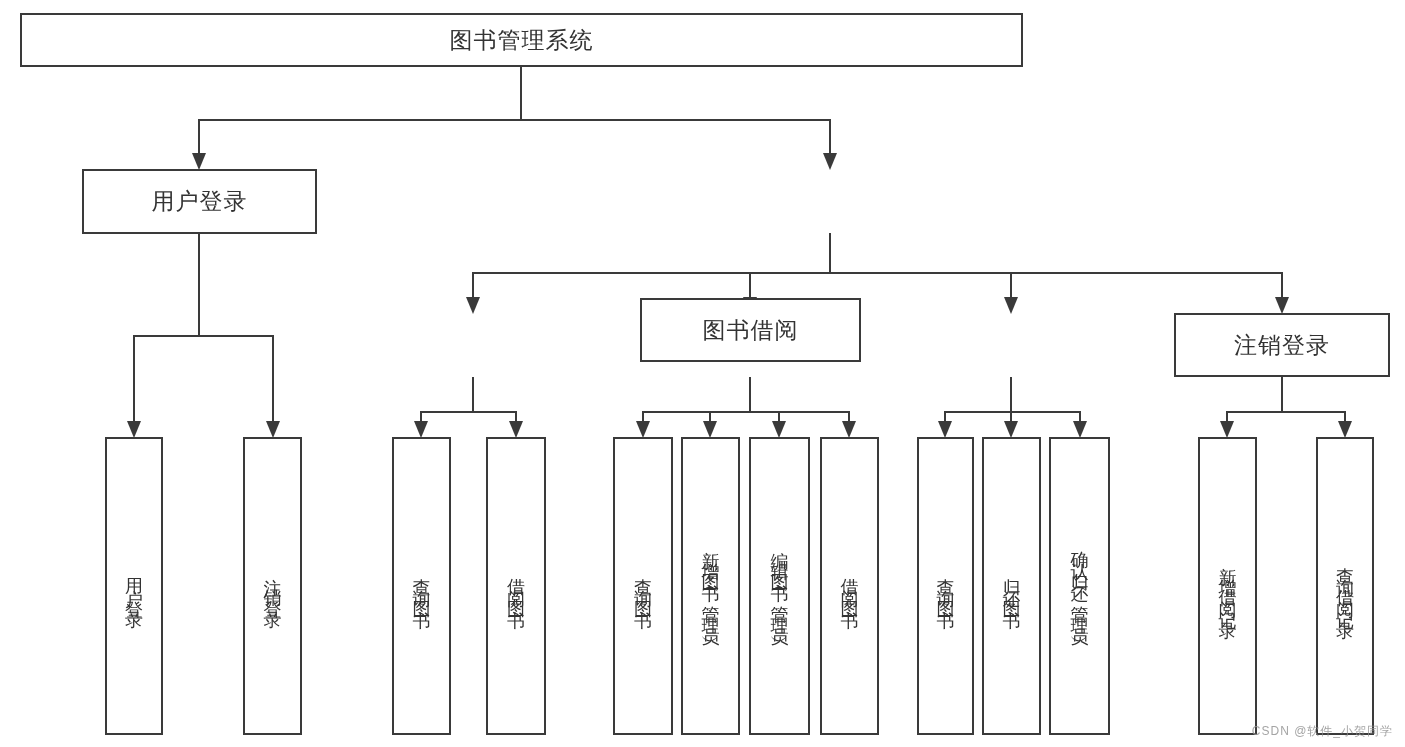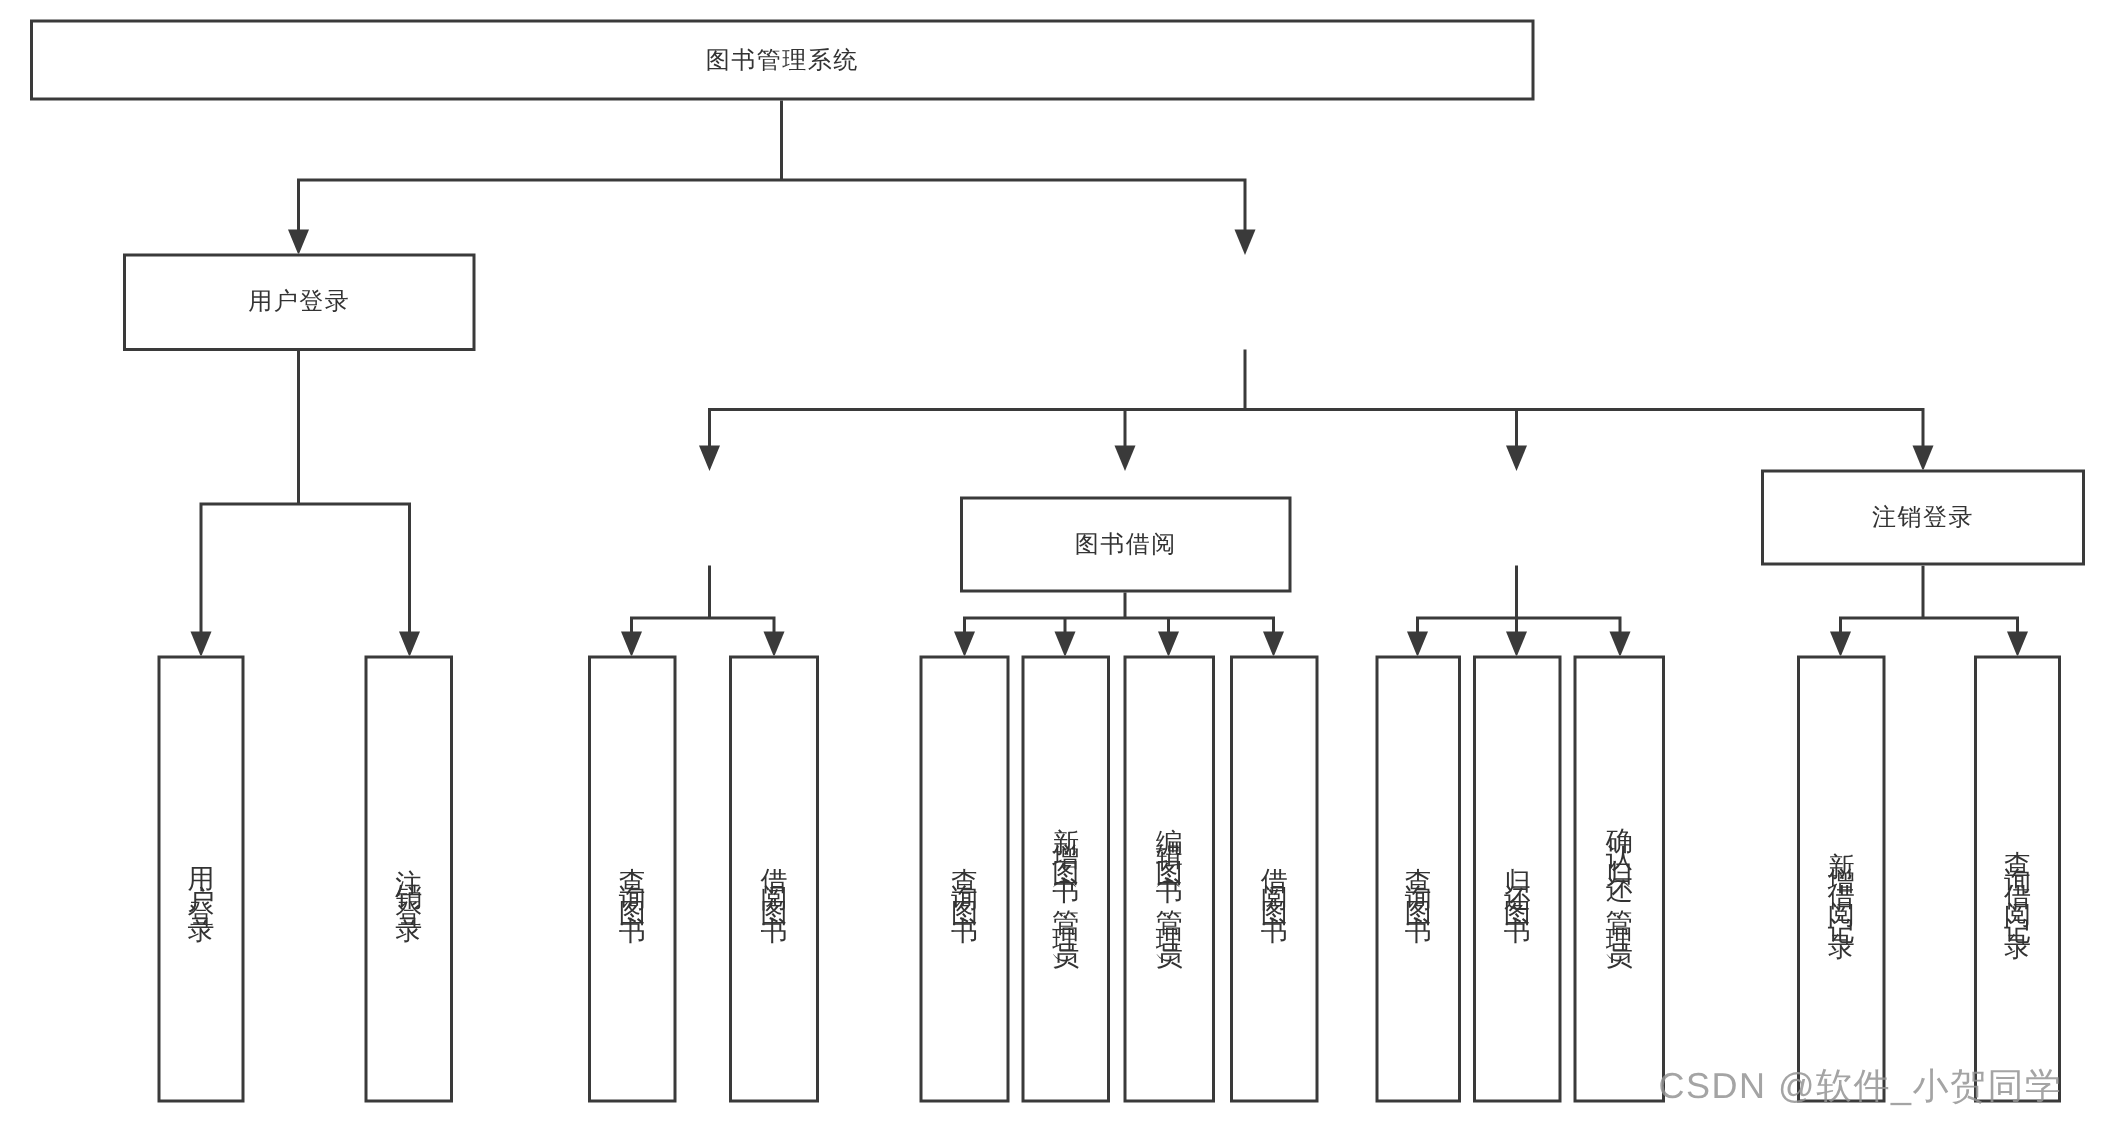--- a/index.html
+++ b/index.html
@@ -10,21 +10,21 @@
     font-family:"Liberation Sans", sans-serif;
     overflow:hidden;
   }
   .wires{position:absolute;left:0;top:0;pointer-events:none;}
   .hbox{
     position:absolute;
     box-sizing:border-box;
     border:2px solid #3a3a3a;
     background:#ffffff;
     display:flex;align-items:center;justify-content:center;
-    font-size:16px;color:#333333;letter-spacing:1px;
+    font-size:23px;color:#333333;letter-spacing:1px;
     z-index:2;
   }
   .vbox{
     position:absolute;
     top:437px;height:298px;
     box-sizing:border-box;
     border:2px solid #3a3a3a;
     background:#ffffff;
     display:flex;align-items:center;justify-content:center;
     z-index:2;
@@ -32,22 +32,22 @@
   .vbox .vtext{
     writing-mode:vertical-rl;
     text-orientation:mixed;
     font-size:18px;color:#333333;
     letter-spacing:11px;
     line-height:1;
     white-space:nowrap;
   }
   .watermark{
     position:absolute;
-    right:30px;bottom:7px;
-    font-size:24px;
+    right:12px;bottom:7px;
+    font-size:12px;
     color:rgba(148,148,148,0.85);
     letter-spacing:1px;
     z-index:5;
     white-space:nowrap;
   }
 </style>
 </head>
 <body>
 
 <div class="canvas">
@@ -96,21 +96,21 @@
   </svg>
 
   <div class="hbox" style="left:20px;top:13px;width:1003px;height:54px">
     <span>图书管理系统</span>
   </div>
 
   <div class="hbox" style="left:82px;top:169px;width:235px;height:65px">
     <span>用户登录</span>
   </div>
 
-  <div class="hbox" style="left:640px;top:331px;width:221px;height:64px">
+  <div class="hbox" style="left:640px;top:298px;width:221px;height:64px">
     <span>图书借阅</span>
   </div>
   <div class="hbox" style="left:1174px;top:313px;width:216px;height:64px">
     <span>注销登录</span>
   </div>
 
   <div class="vbox" style="left:105px;width:58px">
     <span class="vtext">用户登录</span>
   </div>
   <div class="vbox" style="left:243px;width:59px">

